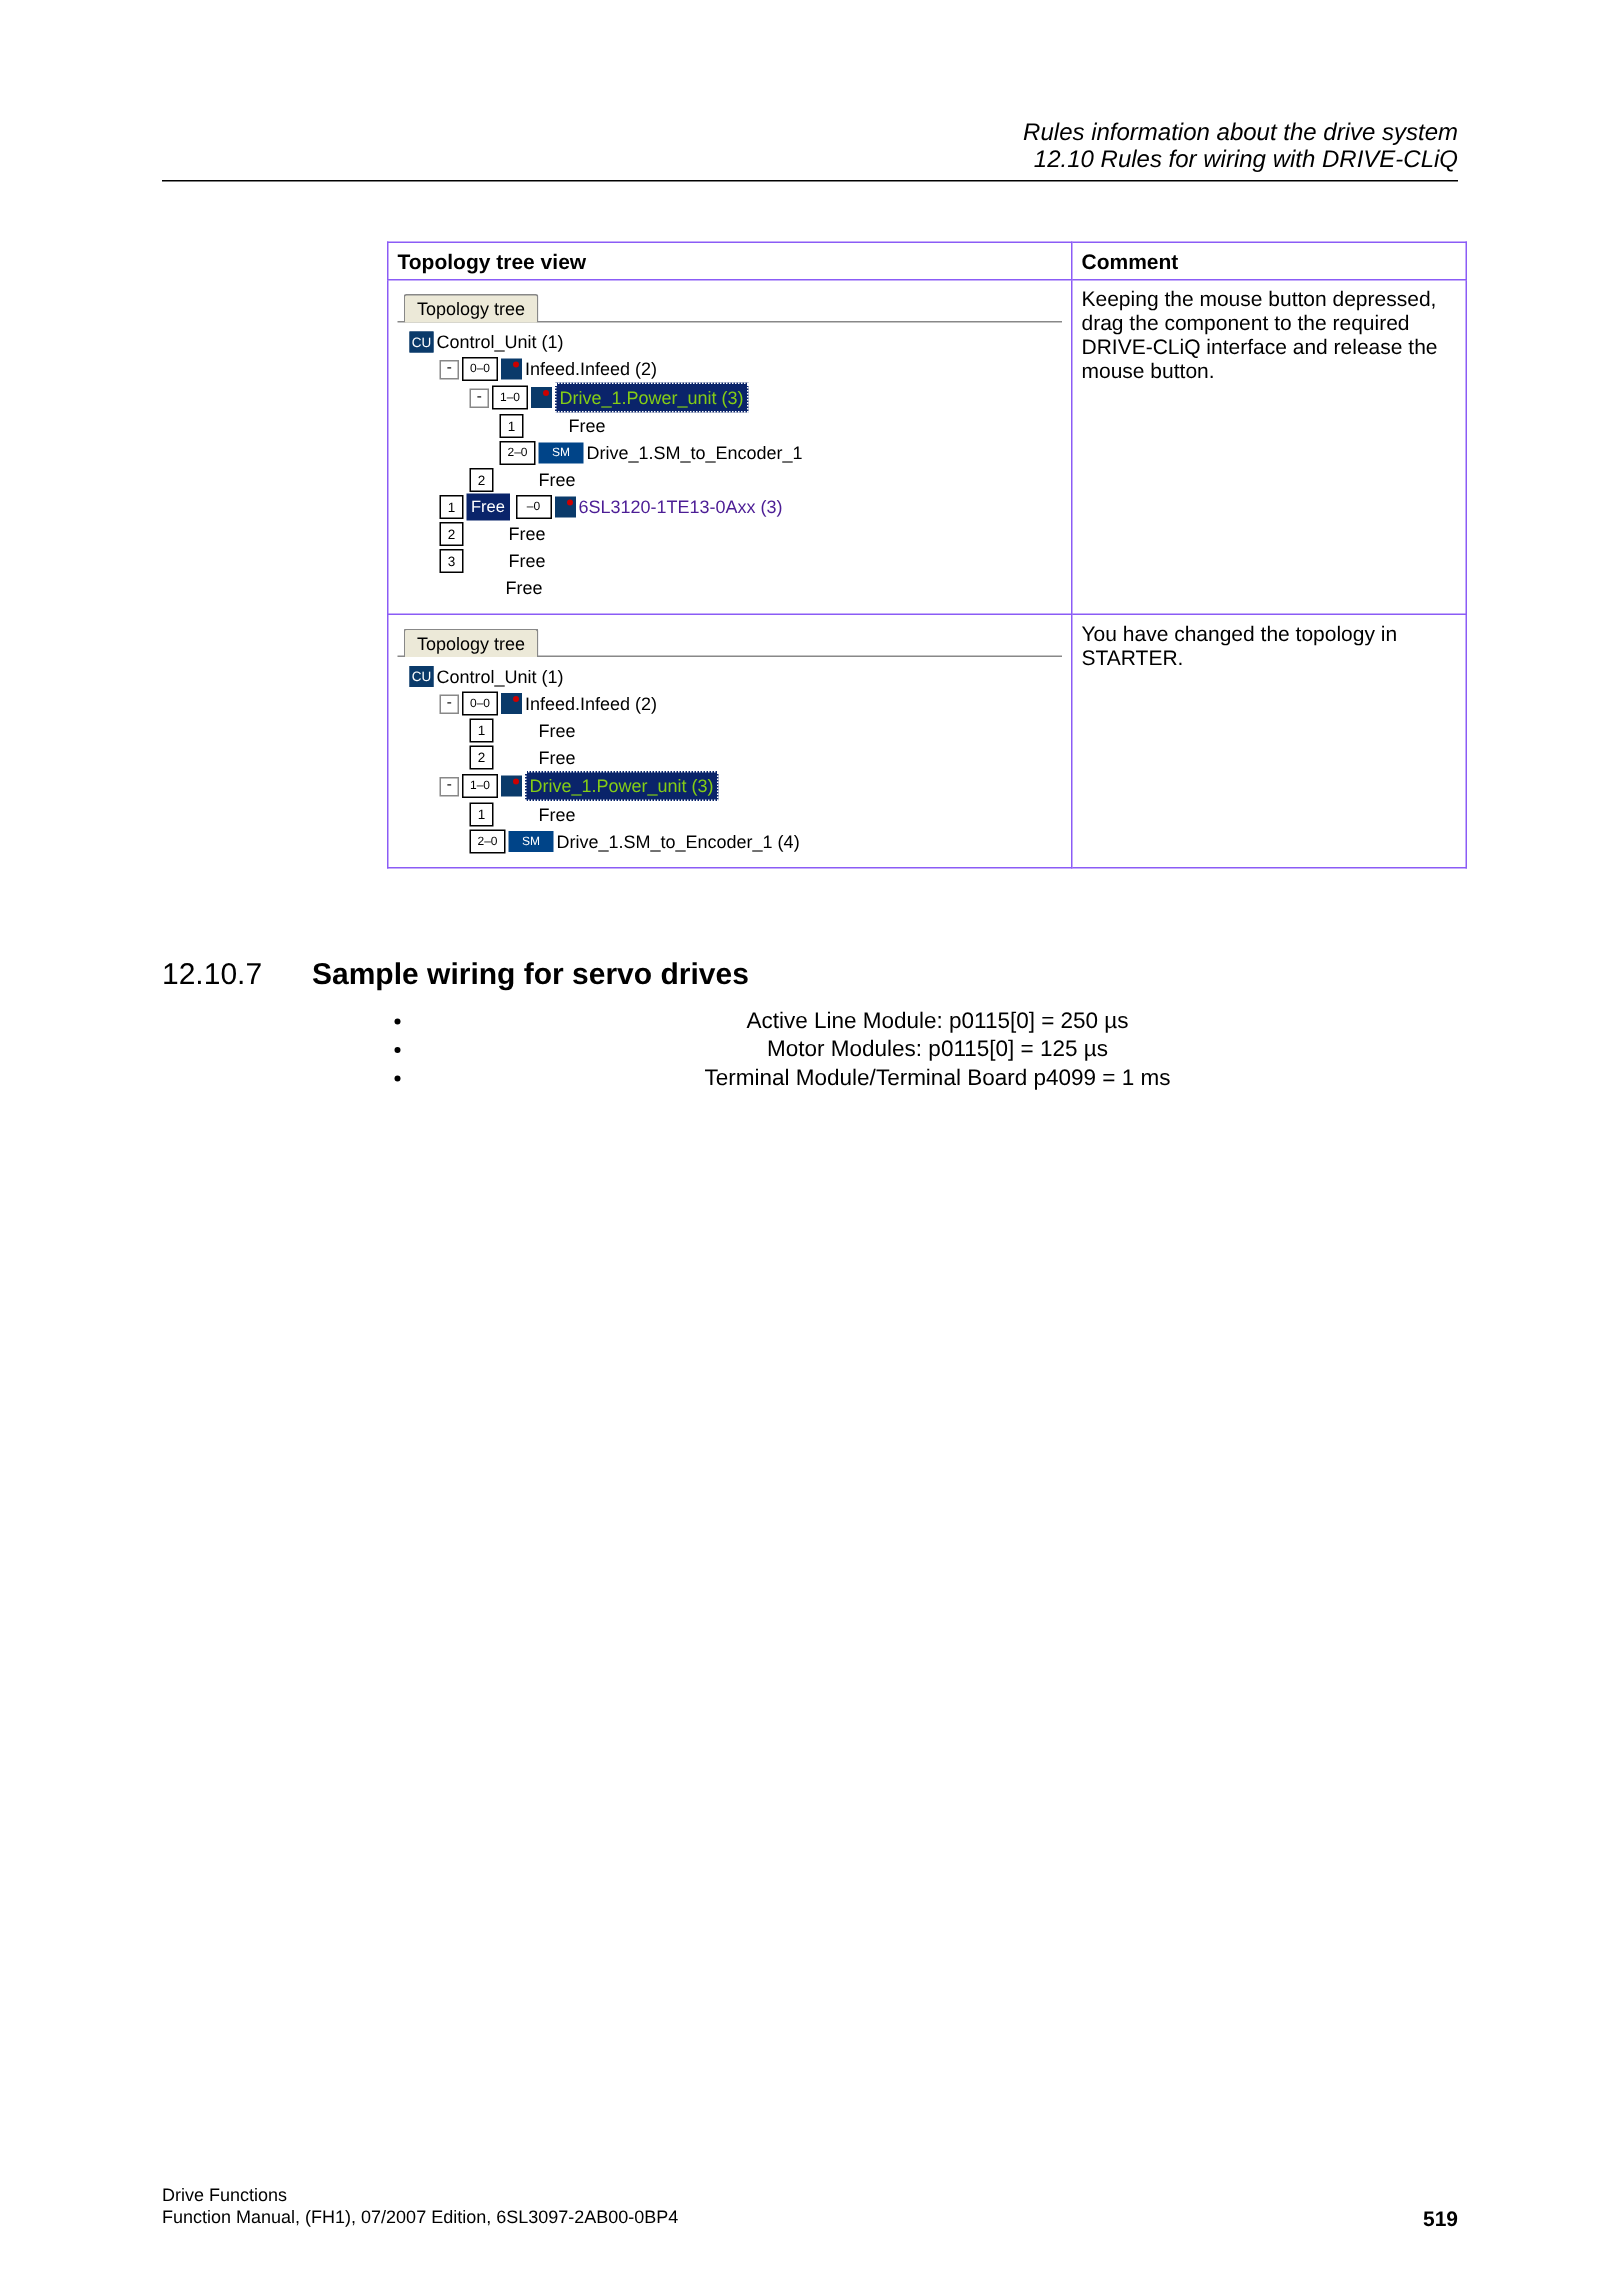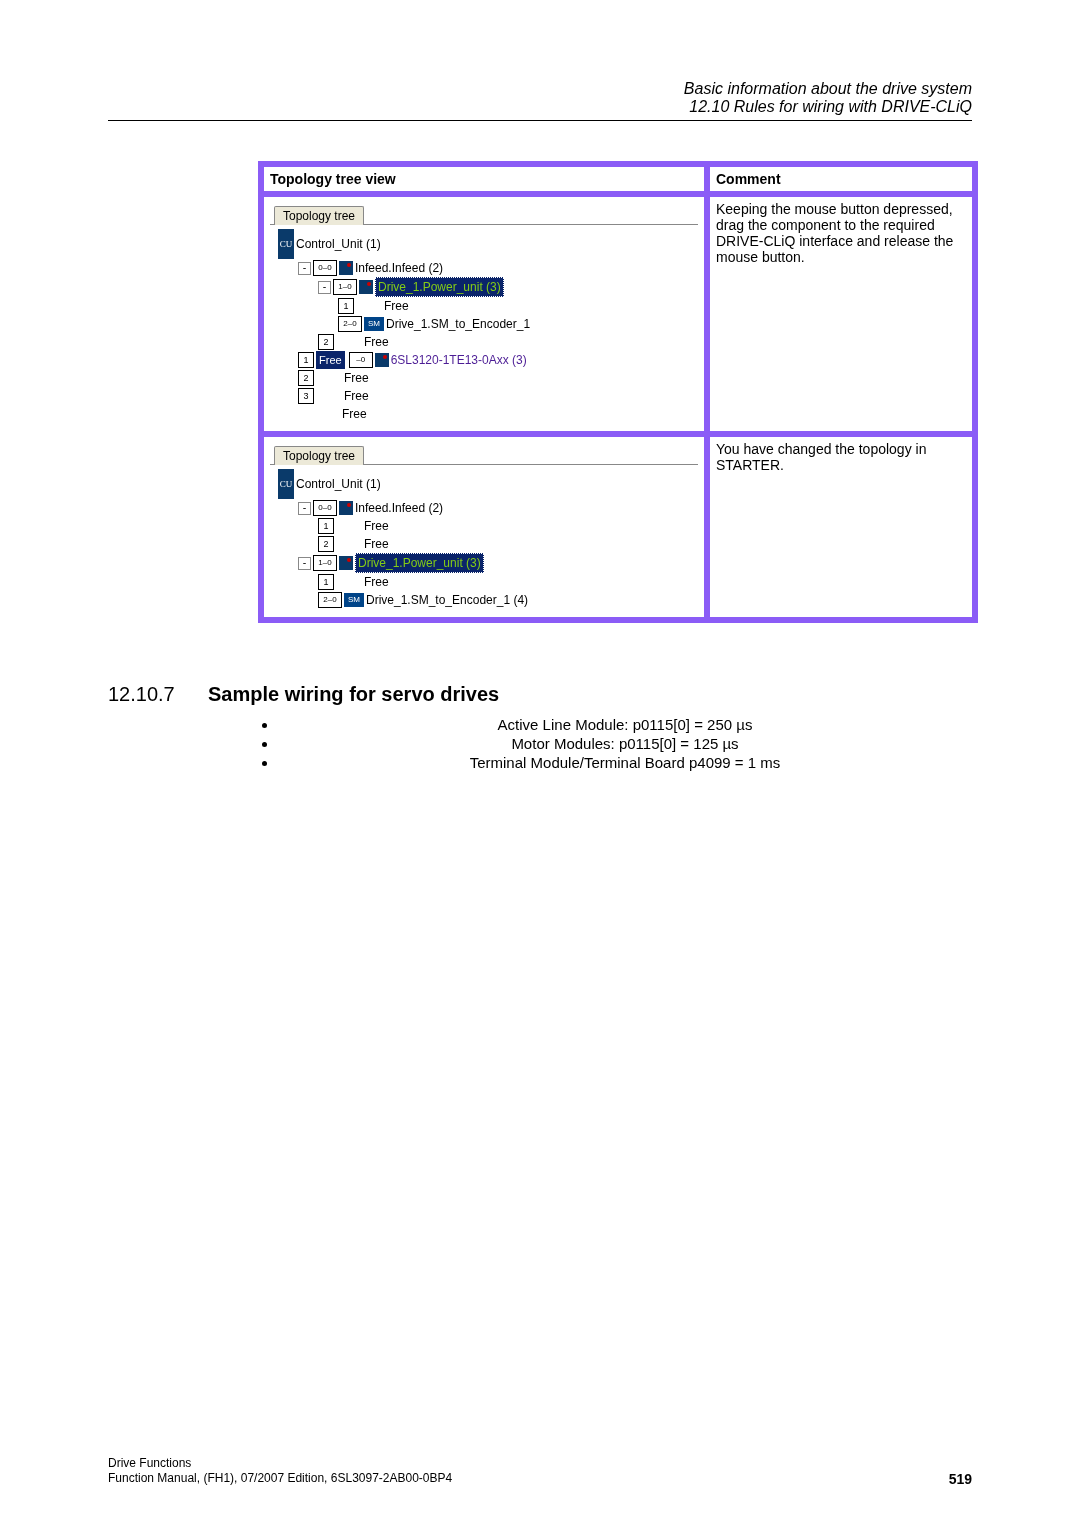--- a/index.html
+++ b/index.html
@@ -32,21 +32,21 @@
   }
 
   
   table.topology {
     border-collapse: collapse;
     width: 720px;
     margin-left: 150px;
     margin-bottom: 60px;
   }
   table.topology th, table.topology td {
-    border: 6px solid #8b5cf6;
+    border: 1px solid #8b5cf6;
     vertical-align: top;
     font-size: 14px;
     padding: 4px 6px;
   }
   table.topology th {
     text-align: left;
     font-weight: bold;
     background: #fff;
   }
   td.tree-cell { padding: 0; }
@@ -81,27 +81,27 @@
   .indent { display: inline-block; }
   .i1 { width: 20px; }
   .i2 { width: 40px; }
   .i3 { width: 60px; }
 
   .icon {
     display: inline-flex;
     align-items: center;
     justify-content: center;
     width: 16px;
-    height: 30px;
+    height: 14px;
     font-size: 9px;
     border: 1px solid #000;
     background: #fff;
     margin-right: 2px;
     box-sizing: border-box;
-    font-family: Liberation Serif, serif;
+    font-family: Liberation Sans, sans-serif;
   }
   .icon-cu { background: #0a3a6a; color: #fff; border-color:#0a3a6a; }
   .icon-port {
     width: 14px; height: 14px;
     border: 1px solid #000;
     background: #fff;
     display: inline-flex; align-items:center; justify-content:center;
     font-size: 9px;
     margin-right: 2px;
     font-family: Arial, sans-serif;
@@ -118,21 +118,21 @@
     width: 14px; height: 14px;
     background: #0a3a6a;
     display: inline-block;
     margin-right: 2px;
     position: relative;
   }
   .icon-mod::after {
     content:""; position:absolute; right:2px; top:2px; width:4px; height:4px; background:#c00; border-radius:50%;
   }
   .icon-sm {
-    width: 20px; height: 14px;
+    width: 30px; height: 14px;
     background: #048; color:#fff;
     display:inline-flex;align-items:center;justify-content:center;
     font-size:8px; margin-right:2px;
   }
   .sel {
     background: #0a246a;
     color: #84cc16;
     padding: 0 2px;
     border: 1px dotted #fff;
   }
@@ -187,21 +187,21 @@
   }
   .footer-left { line-height: 1.3; }
   .footer-right { font-size: 14px; font-weight: bold; }
 </style>
 </head>
 <body>
 
 <div class="page">
 
   <div class="header-block">
-    <div class="header-line1">Basic information about the drive system</div>
+    <div class="header-line1">Rules information about the drive system</div>
     <div class="header-line2">12.10 Rules for wiring with DRIVE-CLiQ</div>
   </div>
   <hr class="rule">
 
   <table class="topology">
     <thead>
       <tr>
         <th>Topology tree view</th>
         <th>Comment</th>
       </tr>

